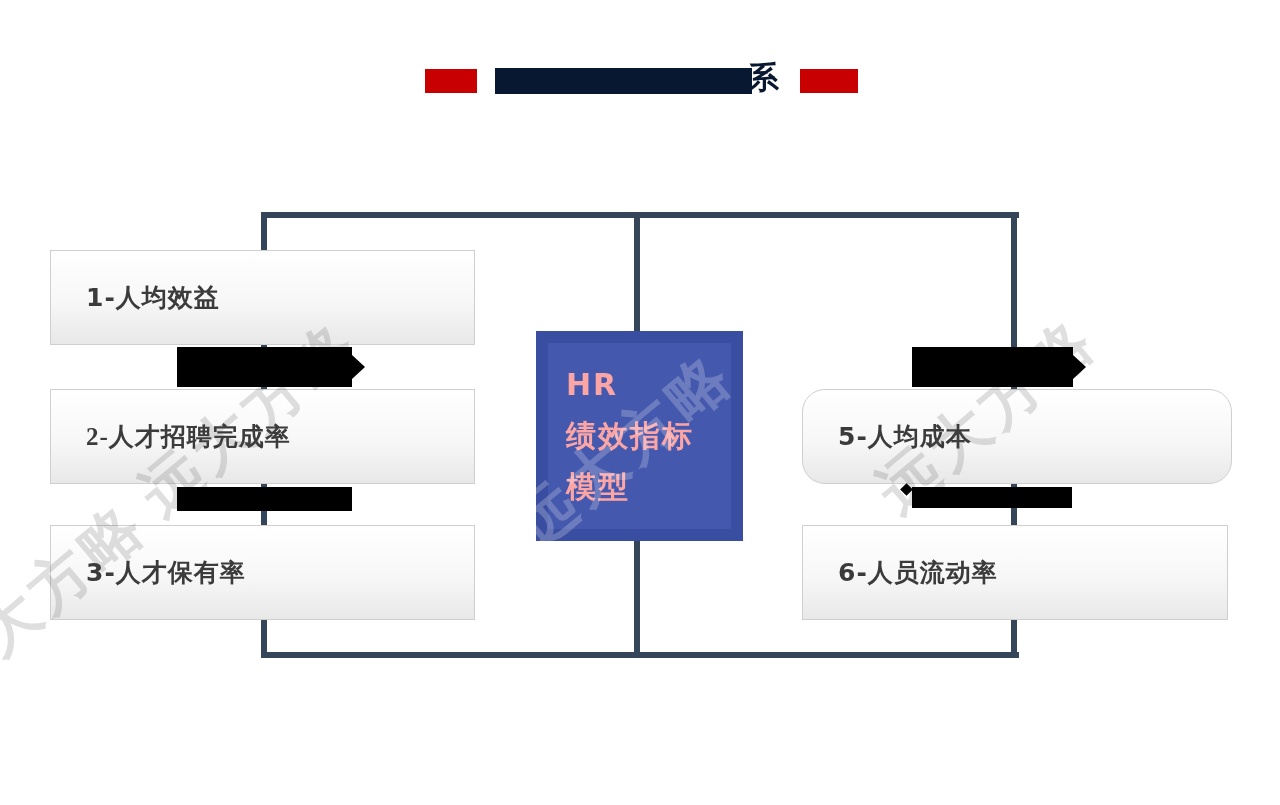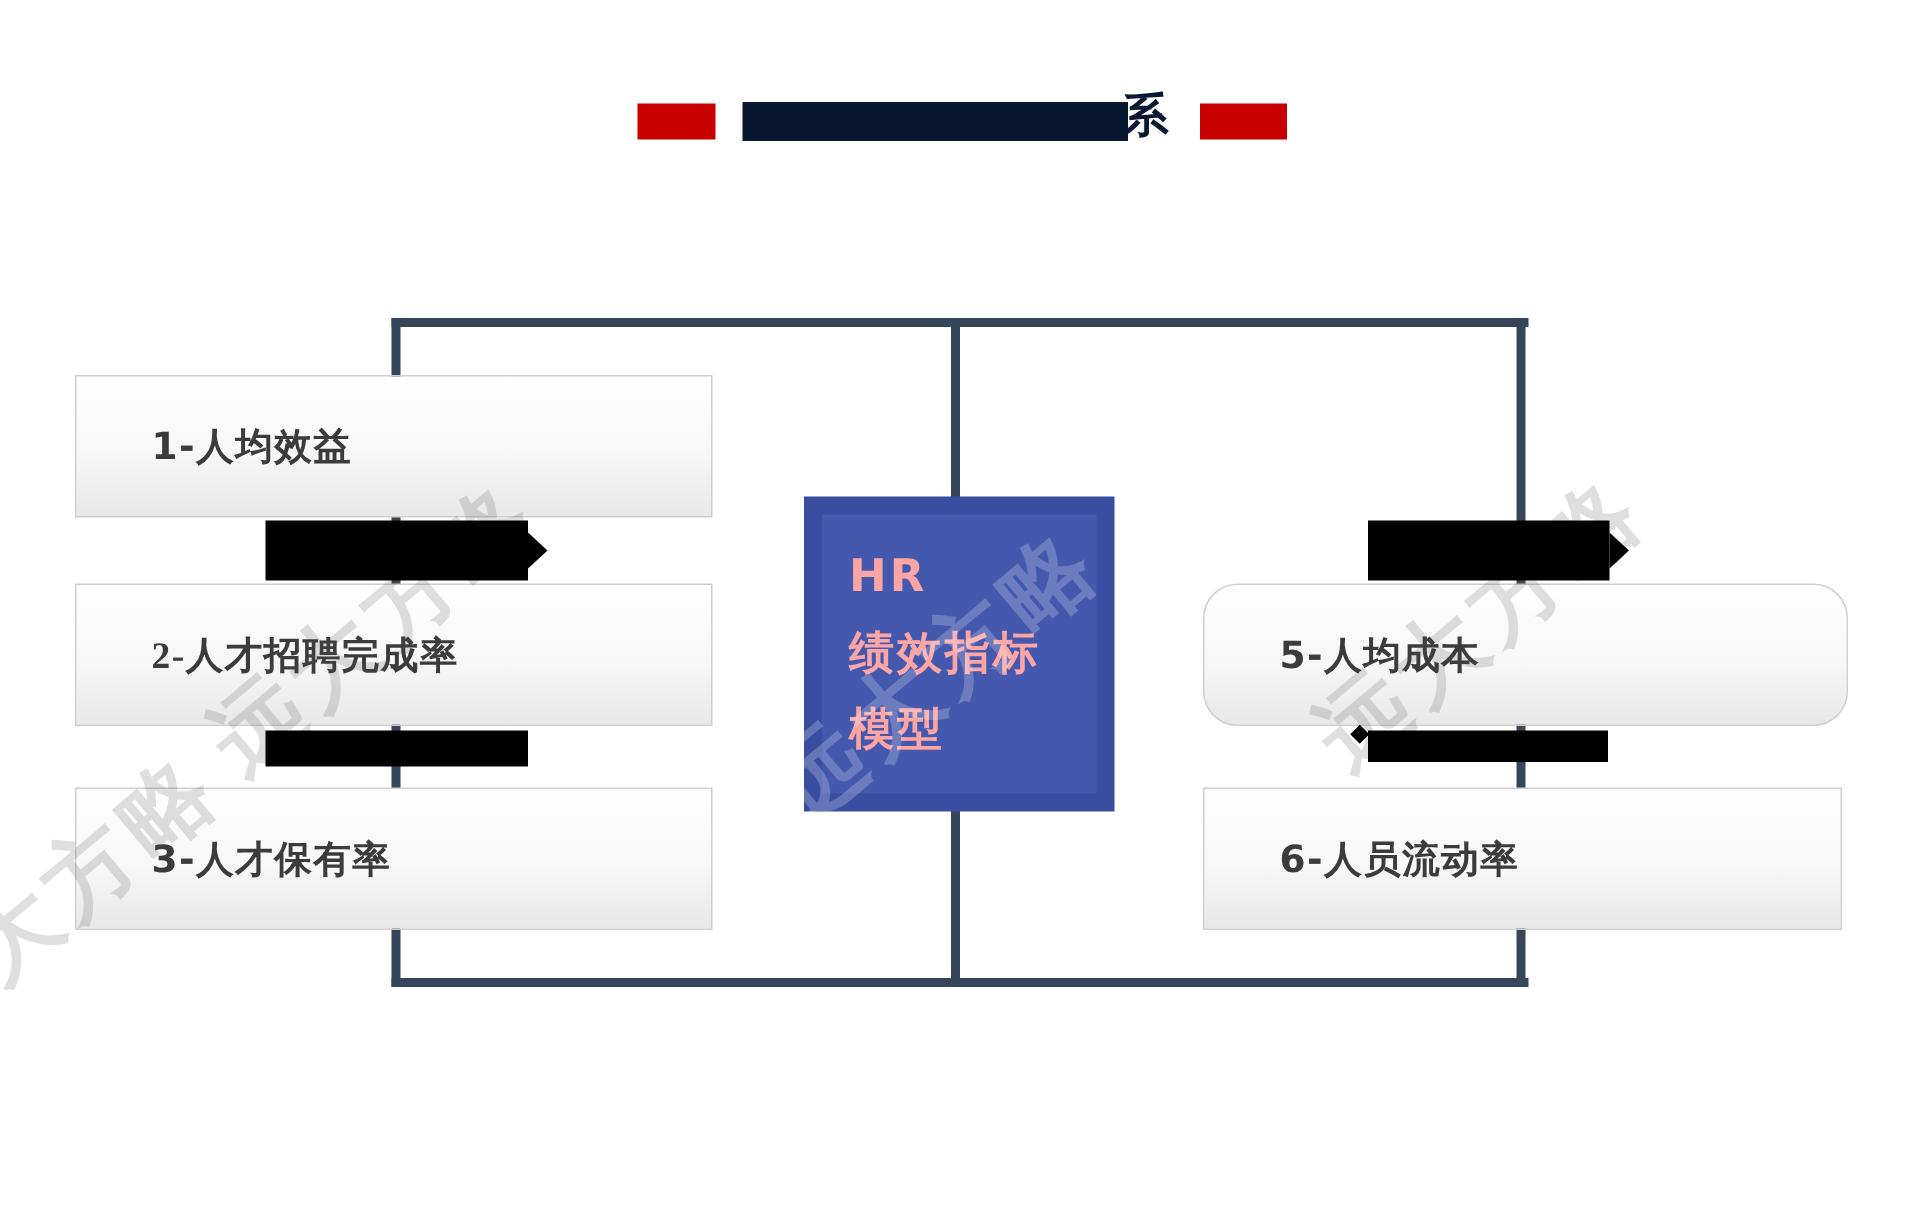--- a/index.html
+++ b/index.html
@@ -44,21 +44,20 @@
   
   .kpi-box {
     position: absolute;
     width: 425px; height: 95px;
     border: 1px solid #cfcfcf;
     background: linear-gradient(180deg, #ffffff 0%, #f7f7f7 55%, #e8e8e8 100%);
     box-sizing: border-box;
     display: flex;
     align-items: center;
     z-index: 3;
-    padding-left: 15px;
   }
   .kpi-box .kpi-label {
     margin-left: 35px;
     font-size: 25px;
     font-weight: bold;
     color: #3b3b3b;
     letter-spacing: 1px;
   }
   .kpi-1 { left: 50px;  top: 250px; }
   .kpi-2 { left: 50px;  top: 389px; font-family: Liberation Serif, serif; }

